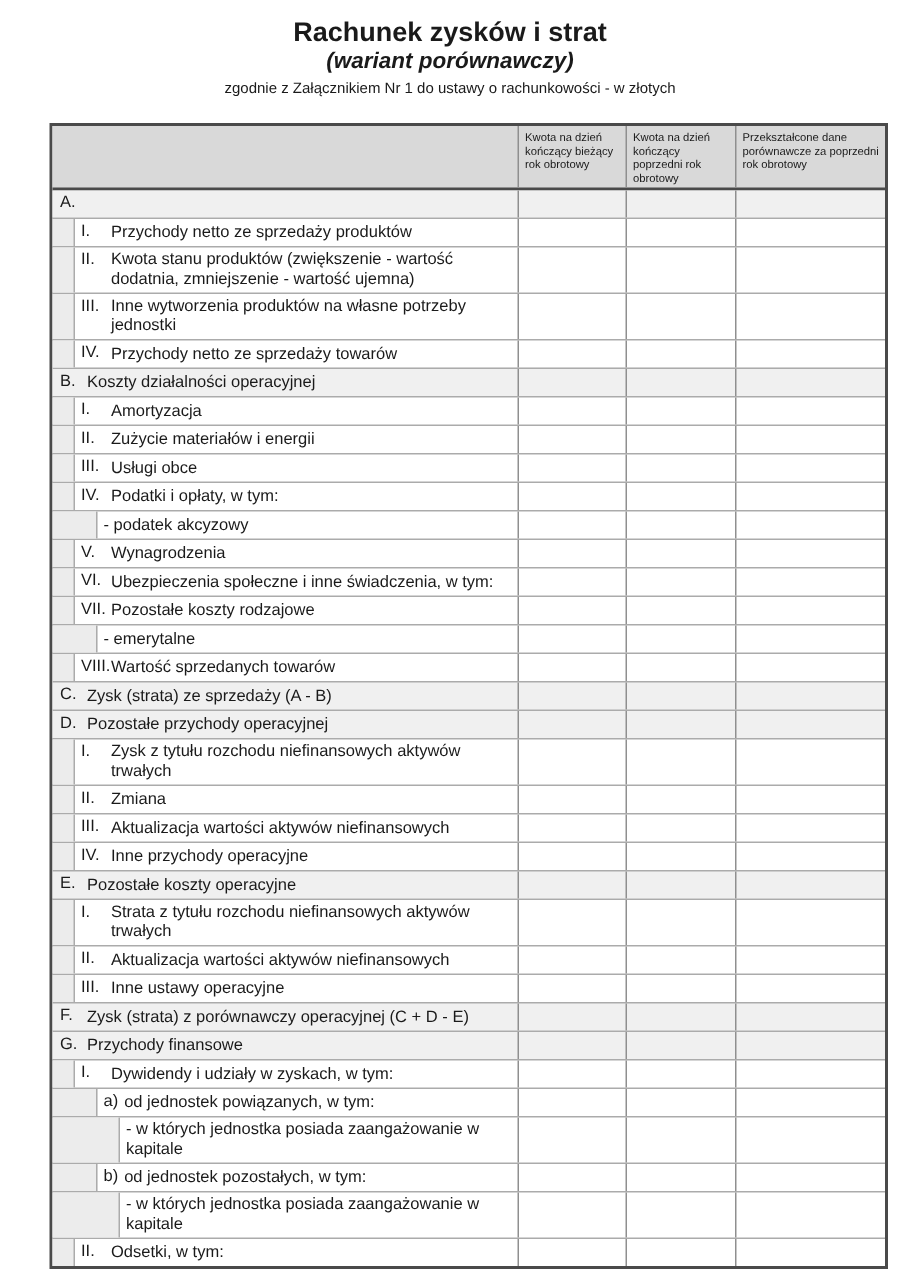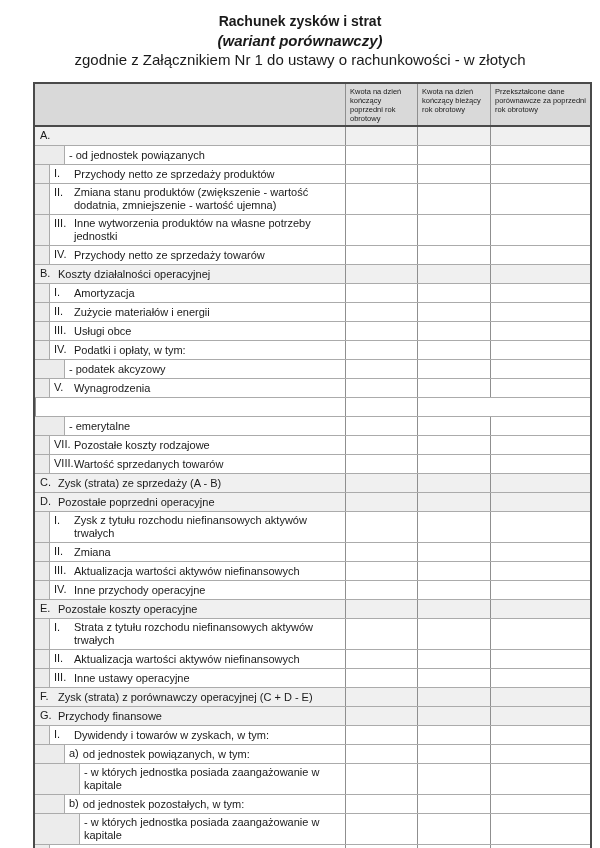--- a/index.html
+++ b/index.html
@@ -16,23 +16,23 @@
   .page{
     position:relative;
     width:600px;height:848px;
     margin:0 auto;
     background:#ffffff;
     font-family:"Liberation Sans", sans-serif;
     color:var(--text);
     overflow:hidden;
   }
   .titles{padding-top:11px;text-align:center;}
-  .doc-title{font-size:14px;font-weight:bold;line-height:20px;margin:0;}
+  .doc-title{font-size:18px;font-weight:bold;line-height:20px;margin:0;}
   .doc-subtitle{font-size:15px;font-weight:bold;line-height:17px;margin:1px 0 0 0;font-style:italic;}
-  .legal{font-size:15px;line-height:16px;margin:3px 0 0 0;font-weight:normal;}
+  .legal{font-size:10px;line-height:16px;margin:3px 0 0 0;font-weight:normal;}
 
   .rzis-table{
     position:absolute;left:33px;top:82px;
     width:555px;
     border:2px solid var(--border-outer);
     background:#fff;
   }
   .trow{
     display:grid;
     grid-template-columns:310px 72px 73px 100px;
@@ -78,64 +78,53 @@
 <div class="page">
   <div class="titles">
     <h1 class="doc-title">Rachunek zysków i strat</h1>
     <h2 class="doc-subtitle">(wariant porównawczy)</h2>
     <div class="legal">zgodnie z Załącznikiem Nr 1 do ustawy o rachunkowości - w złotych</div>
   </div>
 
   <div class="rzis-table">
     <div class="trow header">
       <div class="cell label"></div>
+      <div class="hcell">Kwota na dzień kończący bieżący rok obrotowy</div>
       <div class="hcell">Kwota na dzień kończący poprzedni rok obrotowy</div>
-      <div class="hcell">Kwota na dzień kończący bieżący rok obrotowy</div>
       <div class="hcell">Przekształcone dane porównawcze za poprzedni rok obrotowy</div>
     </div>
     <div id="rows-host">
         <div class="trow lvl0">
           <div class="cell label">
             <div class="txt">
               <span class="num">A.</span>
             </div>
           </div>
           <div class="cell val"></div>
           <div class="cell val"></div>
           <div class="cell val"></div>
         </div>
-        <div class="trow lvl2">
-          <div class="cell label">
-            <div class="indent w2"></div>
-            <div class="txt">
-              <span class="lbl">- od jednostek powiązanych</span>
-            </div>
-          </div>
-          <div class="cell val"></div>
-          <div class="cell val"></div>
-          <div class="cell val"></div>
-        </div>
         <div class="trow lvl1">
           <div class="cell label">
             <div class="indent w1"></div>
             <div class="txt">
               <span class="num">I.</span>
               <span class="lbl">Przychody netto ze sprzedaży produktów</span>
             </div>
           </div>
           <div class="cell val"></div>
           <div class="cell val"></div>
           <div class="cell val"></div>
         </div>
         <div class="trow lvl1">
           <div class="cell label">
             <div class="indent w1"></div>
             <div class="txt">
               <span class="num">II.</span>
-              <span class="lbl">Zmiana stanu produktów (zwiększenie - wartość dodatnia, zmniejszenie - wartość ujemna)</span>
+              <span class="lbl">Kwota stanu produktów (zwiększenie - wartość dodatnia, zmniejszenie - wartość ujemna)</span>
             </div>
           </div>
           <div class="cell val"></div>
           <div class="cell val"></div>
           <div class="cell val"></div>
         </div>
         <div class="trow lvl1">
           <div class="cell label">
             <div class="indent w1"></div>
             <div class="txt">
@@ -235,47 +224,54 @@
             <div class="txt">
               <span class="num">V.</span>
               <span class="lbl">Wynagrodzenia</span>
             </div>
           </div>
           <div class="cell val"></div>
           <div class="cell val"></div>
           <div class="cell val"></div>
         </div>
         <div class="trow lvl1">
-          <div class="cell val"></div>
-          <div class="cell val"></div>
-          <div class="cell val"></div>
-        </div>
-        <div class="trow lvl2">
-          <div class="cell label">
-            <div class="indent w2"></div>
-            <div class="txt">
-              <span class="lbl">- emerytalne</span>
+          <div class="cell label">
+            <div class="indent w1"></div>
+            <div class="txt">
+              <span class="num">VI.</span>
+              <span class="lbl">Ubezpieczenia społeczne i inne świadczenia, w tym:</span>
             </div>
           </div>
           <div class="cell val"></div>
           <div class="cell val"></div>
           <div class="cell val"></div>
         </div>
         <div class="trow lvl1">
           <div class="cell label">
             <div class="indent w1"></div>
             <div class="txt">
               <span class="num">VII.</span>
               <span class="lbl">Pozostałe koszty rodzajowe</span>
             </div>
           </div>
           <div class="cell val"></div>
           <div class="cell val"></div>
           <div class="cell val"></div>
         </div>
+        <div class="trow lvl2">
+          <div class="cell label">
+            <div class="indent w2"></div>
+            <div class="txt">
+              <span class="lbl">- emerytalne</span>
+            </div>
+          </div>
+          <div class="cell val"></div>
+          <div class="cell val"></div>
+          <div class="cell val"></div>
+        </div>
         <div class="trow lvl1">
           <div class="cell label">
             <div class="indent w1"></div>
             <div class="txt">
               <span class="num">VIII.</span>
               <span class="lbl">Wartość sprzedanych towarów</span>
             </div>
           </div>
           <div class="cell val"></div>
           <div class="cell val"></div>
@@ -289,21 +285,21 @@
             </div>
           </div>
           <div class="cell val"></div>
           <div class="cell val"></div>
           <div class="cell val"></div>
         </div>
         <div class="trow lvl0">
           <div class="cell label">
             <div class="txt">
               <span class="num">D.</span>
-              <span class="lbl">Pozostałe poprzedni operacyjne</span>
+              <span class="lbl">Pozostałe przychody operacyjnej</span>
             </div>
           </div>
           <div class="cell val"></div>
           <div class="cell val"></div>
           <div class="cell val"></div>
         </div>
         <div class="trow lvl1">
           <div class="cell label">
             <div class="indent w1"></div>
             <div class="txt">
@@ -418,21 +414,21 @@
           </div>
           <div class="cell val"></div>
           <div class="cell val"></div>
           <div class="cell val"></div>
         </div>
         <div class="trow lvl1">
           <div class="cell label">
             <div class="indent w1"></div>
             <div class="txt">
               <span class="num">I.</span>
-              <span class="lbl">Dywidendy i towarów w zyskach, w tym:</span>
+              <span class="lbl">Dywidendy i udziały w zyskach, w tym:</span>
             </div>
           </div>
           <div class="cell val"></div>
           <div class="cell val"></div>
           <div class="cell val"></div>
         </div>
         <div class="trow lvl2">
           <div class="cell label">
             <div class="indent w2"></div>
             <div class="txt">

